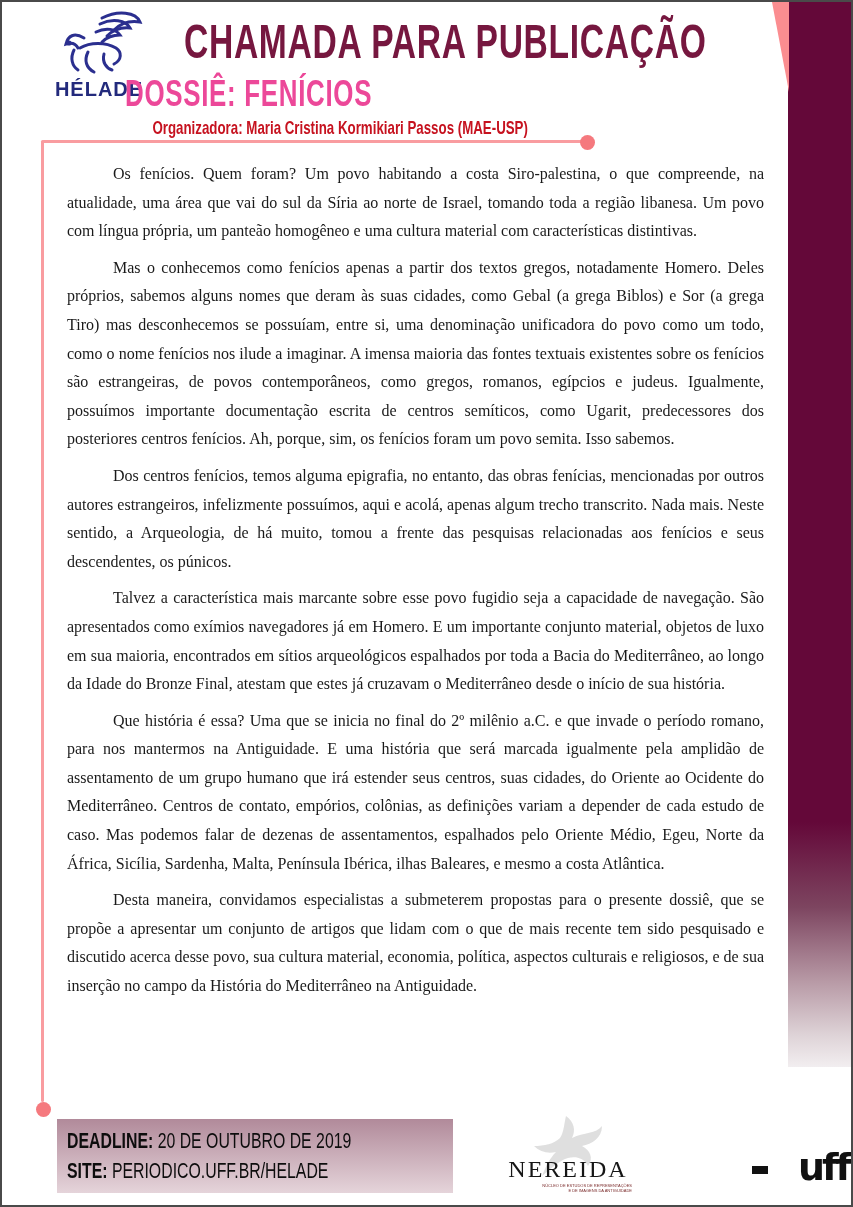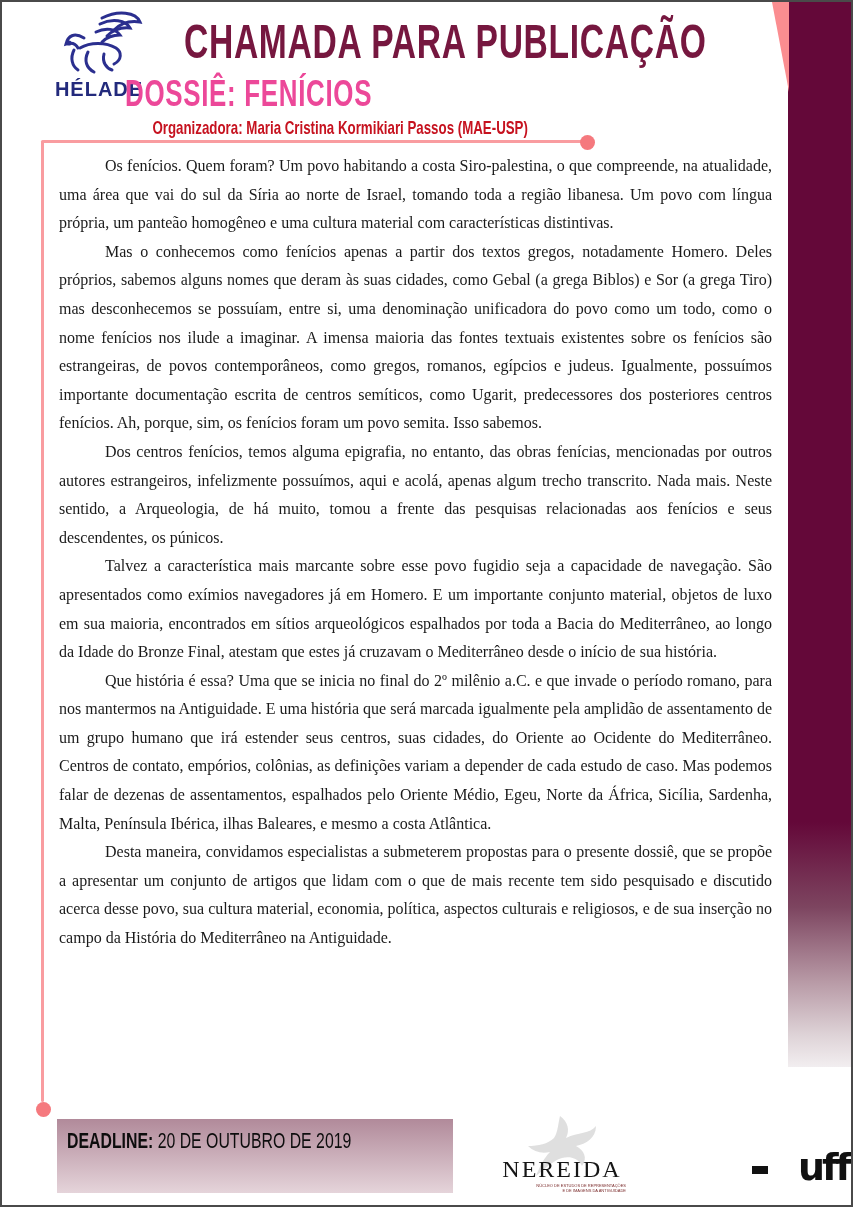--- a/index.html
+++ b/index.html
@@ -41,33 +41,33 @@
   }
   .organizer{
     font-family:"Liberation Sans",sans-serif;font-weight:bold;font-size:19px;
     color:#c6121f;line-height:1.0;margin-top:6px;
   }
   
   .bodytext{
     position:absolute;left:57px;top:150px;width:713px;height:948px;
     font-size:16px;line-height:28.6px;text-align:justify;overflow:hidden;
   }
-  .bodytext p{margin:0;text-indent:46px;}
+  .bodytext p{margin:8px;text-indent:46px;}
   
   .deadline-box{
     position:absolute;left:55px;top:1117px;width:396px;height:74px;
     background:linear-gradient(to bottom,#b18a9a,#e5d4da);
     padding:7px 10px;box-sizing:border-box;
     font-family:"Liberation Sans",sans-serif;color:#0d0d0d;
   }
   .deadline-line{font-size:22px;line-height:30px;}
   .deadline-line b{font-weight:bold;}
   .deadline-line .val{font-weight:normal;}
   .partners{position:absolute;left:488px;top:1112px;width:330px;height:84px;}
-  .nereida{position:absolute;left:2px;top:8px;width:140px;text-align:center;}
+  .nereida{position:absolute;left:8px;top:8px;width:140px;text-align:center;}
   .nereida-sea{position:absolute;left:28px;top:-8px;opacity:.9;}
   .nereida-word{
     position:relative;font-family:"Liberation Serif",serif;font-size:24px;color:#161616;
     letter-spacing:2px;margin-top:34px;
   }
   .nereida-cap{position:relative;font-family:"Liberation Sans",sans-serif;font-size:4px;color:#7a2a2a;line-height:5px;text-align:right;padding-right:6px;}
   .ppgh{position:absolute;left:150px;top:22px;display:flex;align-items:center;}
   .ppgh-word{
     font-family:"Liberation Sans",sans-serif;font-weight:900;font-size:44px;color:#111;
     letter-spacing:-1px;line-height:1;
@@ -130,20 +130,23 @@
     <p>Dos centros fenícios, temos alguma epigrafia, no entanto, das obras fenícias, mencionadas por outros autores estrangeiros, infelizmente possuímos, aqui e acolá, apenas algum trecho transcrito. Nada mais. Neste sentido, a Arqueologia, de há muito, tomou a frente das pesquisas relacionadas aos fenícios e seus descendentes, os púnicos.</p>
     <p>Talvez a característica mais marcante sobre esse povo fugidio seja a capacidade de navegação. São apresentados como exímios navegadores já em Homero. E um importante conjunto material, objetos de luxo em sua maioria, encontrados em sítios arqueológicos espalhados por toda a Bacia do Mediterrâneo, ao longo da Idade do Bronze Final, atestam que estes já cruzavam o Mediterrâneo desde o início de sua história.</p>
     <p>Que história é essa? Uma que se inicia no final do 2º milênio a.C. e que invade o período romano, para nos mantermos na Antiguidade. E uma história que será marcada igualmente pela amplidão de assentamento de um grupo humano que irá estender seus centros, suas cidades, do Oriente ao Ocidente do Mediterrâneo. Centros de contato, empórios, colônias, as definições variam a depender de cada estudo de caso. Mas podemos falar de dezenas de assentamentos, espalhados pelo Oriente Médio, Egeu, Norte da África, Sicília, Sardenha, Malta, Península Ibérica, ilhas Baleares, e mesmo a costa Atlântica.</p>
     <p>Desta maneira, convidamos especialistas a submeterem propostas para o presente dossiê, que se propõe a apresentar um conjunto de artigos que lidam com o que de mais recente tem sido pesquisado e discutido acerca desse povo, sua cultura material, economia, política, aspectos culturais e religiosos, e de sua inserção no campo da História do Mediterrâneo na Antiguidade.</p>
   </div>
 
   <div class="deadline-box">
     <div class="deadline-line">
       <span class="condense-left"><b>DEADLINE:</b>&nbsp;<span class="val">20 DE OUTUBRO DE 2019</span></span>
     </div>
+    <div class="deadline-line">
+      <span class="condense-left"><b>SITE:</b>&nbsp;<span class="val">PERIODICO.UFF.BR/HELADE</span></span>
+    </div>
   </div>
 
   <div class="partners">
 
     <div class="nereida">
       <span class="nereida-sea">
         <svg width="84" height="66" viewBox="0 0 84 66">
           <path d="M40 2 C48 8, 50 16, 46 24 C58 18, 70 20, 76 12 C76 24, 66 30, 56 32 C64 36, 68 44, 62 52 C58 44, 50 42, 42 44 C34 46, 26 54, 16 62 C20 52, 24 44, 30 38 C22 40, 14 38, 8 32 C18 32, 28 30, 34 24 C38 18, 38 10, 40 2 Z" fill="#dcdcdc"></path>
         </svg>
       </span>

